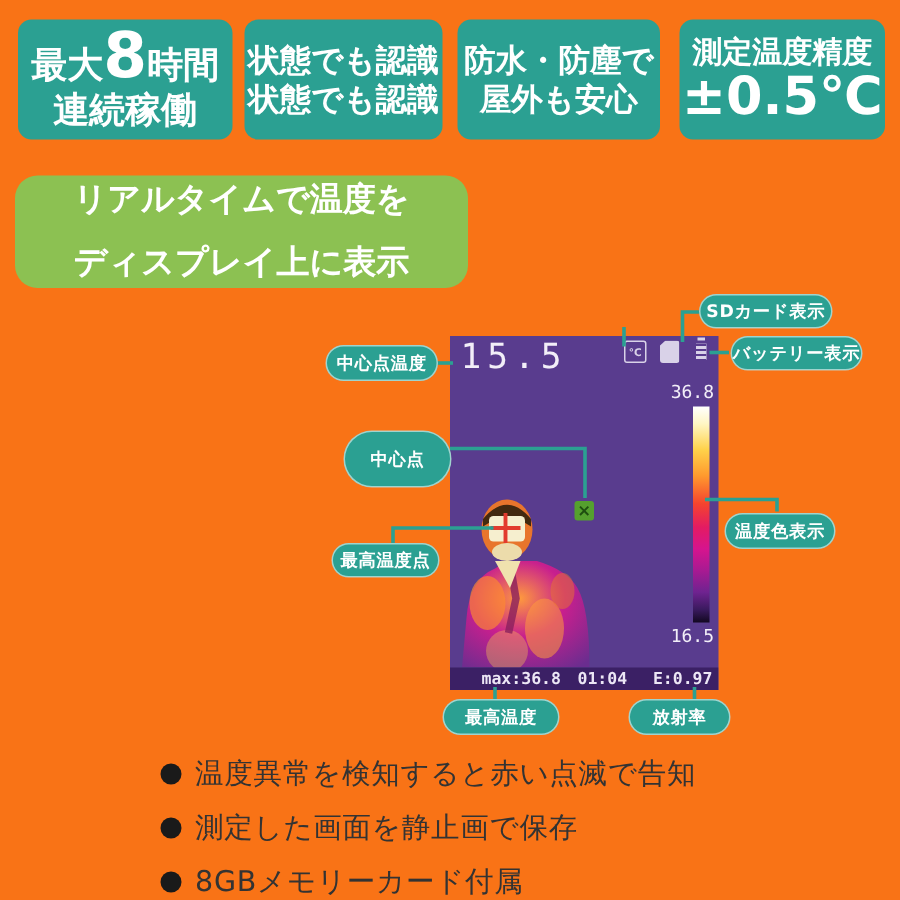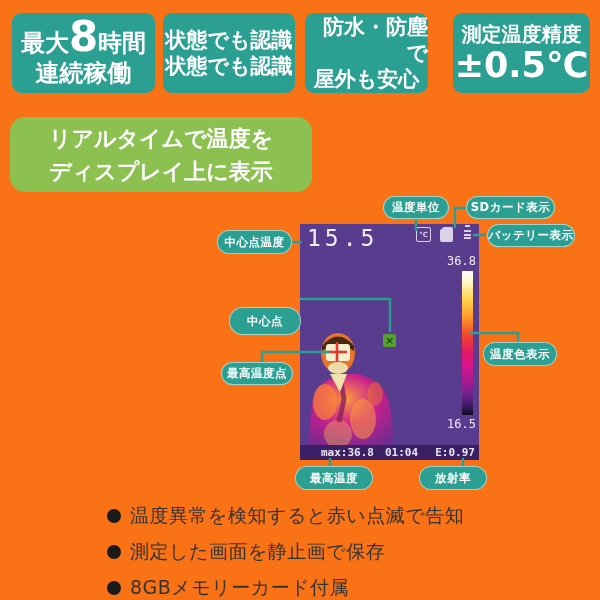--- a/index.html
+++ b/index.html
@@ -12,30 +12,30 @@
   .canvas{position:relative;width:600px;height:600px;background:#f97316;overflow:hidden;}
 
   
   .feature{position:absolute;top:13px;height:80px;background:var(--c-teal);
     border-radius:9px;color:#fff;font-weight:bold;display:flex;flex-direction:column;
     align-items:center;justify-content:center;text-align:center;line-height:1.25;}
   .feature .l1,.feature .l2{display:flex;align-items:baseline;justify-content:center;}
   .f1{left:12px;width:143px;font-size:24px;}
   .f1 .big{font-size:42px;line-height:.9;}
   .f2{left:163px;width:132px;font-size:21px;}
-  .f3{left:305px;width:123px;font-size:21px;text-align:right;}
+  .f3{left:305px;width:135px;font-size:21px;text-align:right;}
   .f4{left:453px;width:137px;}
   .f4 .l1{font-size:20px;}
   .f4 .l2{font-size:35px;line-height:1.05;}
 
   
   .banner{position:absolute;left:10px;top:117px;width:302px;height:75px;
     background:var(--c-green);border-radius:15px;color:#fff;font-weight:bold;
     font-size:22px;display:flex;flex-direction:column;align-items:center;
-    justify-content:center;text-align:center;line-height:1.5;}
+    justify-content:space-between;text-align:center;line-height:1.5;}
 
   
   .display{position:absolute;left:300px;top:224px;width:179px;height:236px;
     background:var(--c-display-bg);overflow:hidden;z-index:1;}
   .center-temp{position:absolute;left:7px;top:1px;color:#f2eef8;
     font-family:"DejaVu Sans Mono",monospace;font-size:23px;letter-spacing:4px;}
   .status-icons{position:absolute;top:3px;right:6px;display:flex;gap:9px;align-items:flex-start;}
   .icon-tempunit{width:15px;height:15px;border:1.5px solid #d9d2e8;border-radius:2px;
     color:#d9d2e8;font-size:7px;font-weight:bold;display:flex;align-items:center;justify-content:center;}
   .icon-sd{width:13px;height:15px;background:#d9d2e8;border-radius:2px;
@@ -62,21 +62,21 @@
     font-weight:bold;display:flex;align-items:center;justify-content:center;line-height:1;}
 
   
   .pill{position:absolute;background:var(--c-teal);color:#fff;font-weight:bold;
     font-size:11.5px;border-radius:999px;display:flex;align-items:center;
     justify-content:center;z-index:3;border:1px solid rgba(255,255,255,.55);letter-spacing:.5px;}
   .p-tempunit{left:383px;top:196px;width:66px;height:23px;}
   .p-sd{left:466px;top:196px;width:89px;height:23px;}
   .p-batt{left:487px;top:224px;width:88px;height:23px;}
   .p-ctemp{left:217px;top:230px;width:75px;height:24px;}
-  .p-cpoint{left:229px;top:287px;width:72px;height:28px;margin-top:20px;}
+  .p-cpoint{left:229px;top:287px;width:72px;height:38px;}
   .p-maxpoint{left:221px;top:362px;width:72px;height:23px;}
   .p-colorscale{left:483px;top:342px;width:74px;height:24px;}
   .p-maxtemp{left:295px;top:466px;width:78px;height:24px;}
   .p-emis{left:419px;top:466px;width:68px;height:24px;}
   .connectors{position:absolute;left:0;top:0;width:600px;height:600px;z-index:2;pointer-events:none;}
 
   
   .bullets{position:absolute;left:107px;top:503px;}
   .bullet-row{display:flex;align-items:center;gap:9px;margin-bottom:10px;}
   .dot{width:14px;height:14px;border-radius:50%;background:#1a1a1a;flex:0 0 auto;}
@@ -165,21 +165,20 @@
       <path d="M486,235 H473"></path>
       <path d="M291,242 H302"></path>
       <path d="M300,299 H390 V332"></path>
       <path d="M262,363 V352 H329"></path>
       <path d="M470,333 H518 V341"></path>
       <path d="M330,458 V466"></path>
       <path d="M463,458 V466"></path>
     </g>
   </svg>
 
-  <div class="pill p-tempunit">温度単位</div>
   <div class="pill p-sd">SDカード表示</div>
   <div class="pill p-batt">バッテリー表示</div>
   <div class="pill p-ctemp">中心点温度</div>
   <div class="pill p-cpoint">中心点</div>
   <div class="pill p-maxpoint">最高温度点</div>
   <div class="pill p-colorscale">温度色表示</div>
   <div class="pill p-maxtemp">最高温度</div>
   <div class="pill p-emis">放射率</div>
 
   <div class="bullets">

